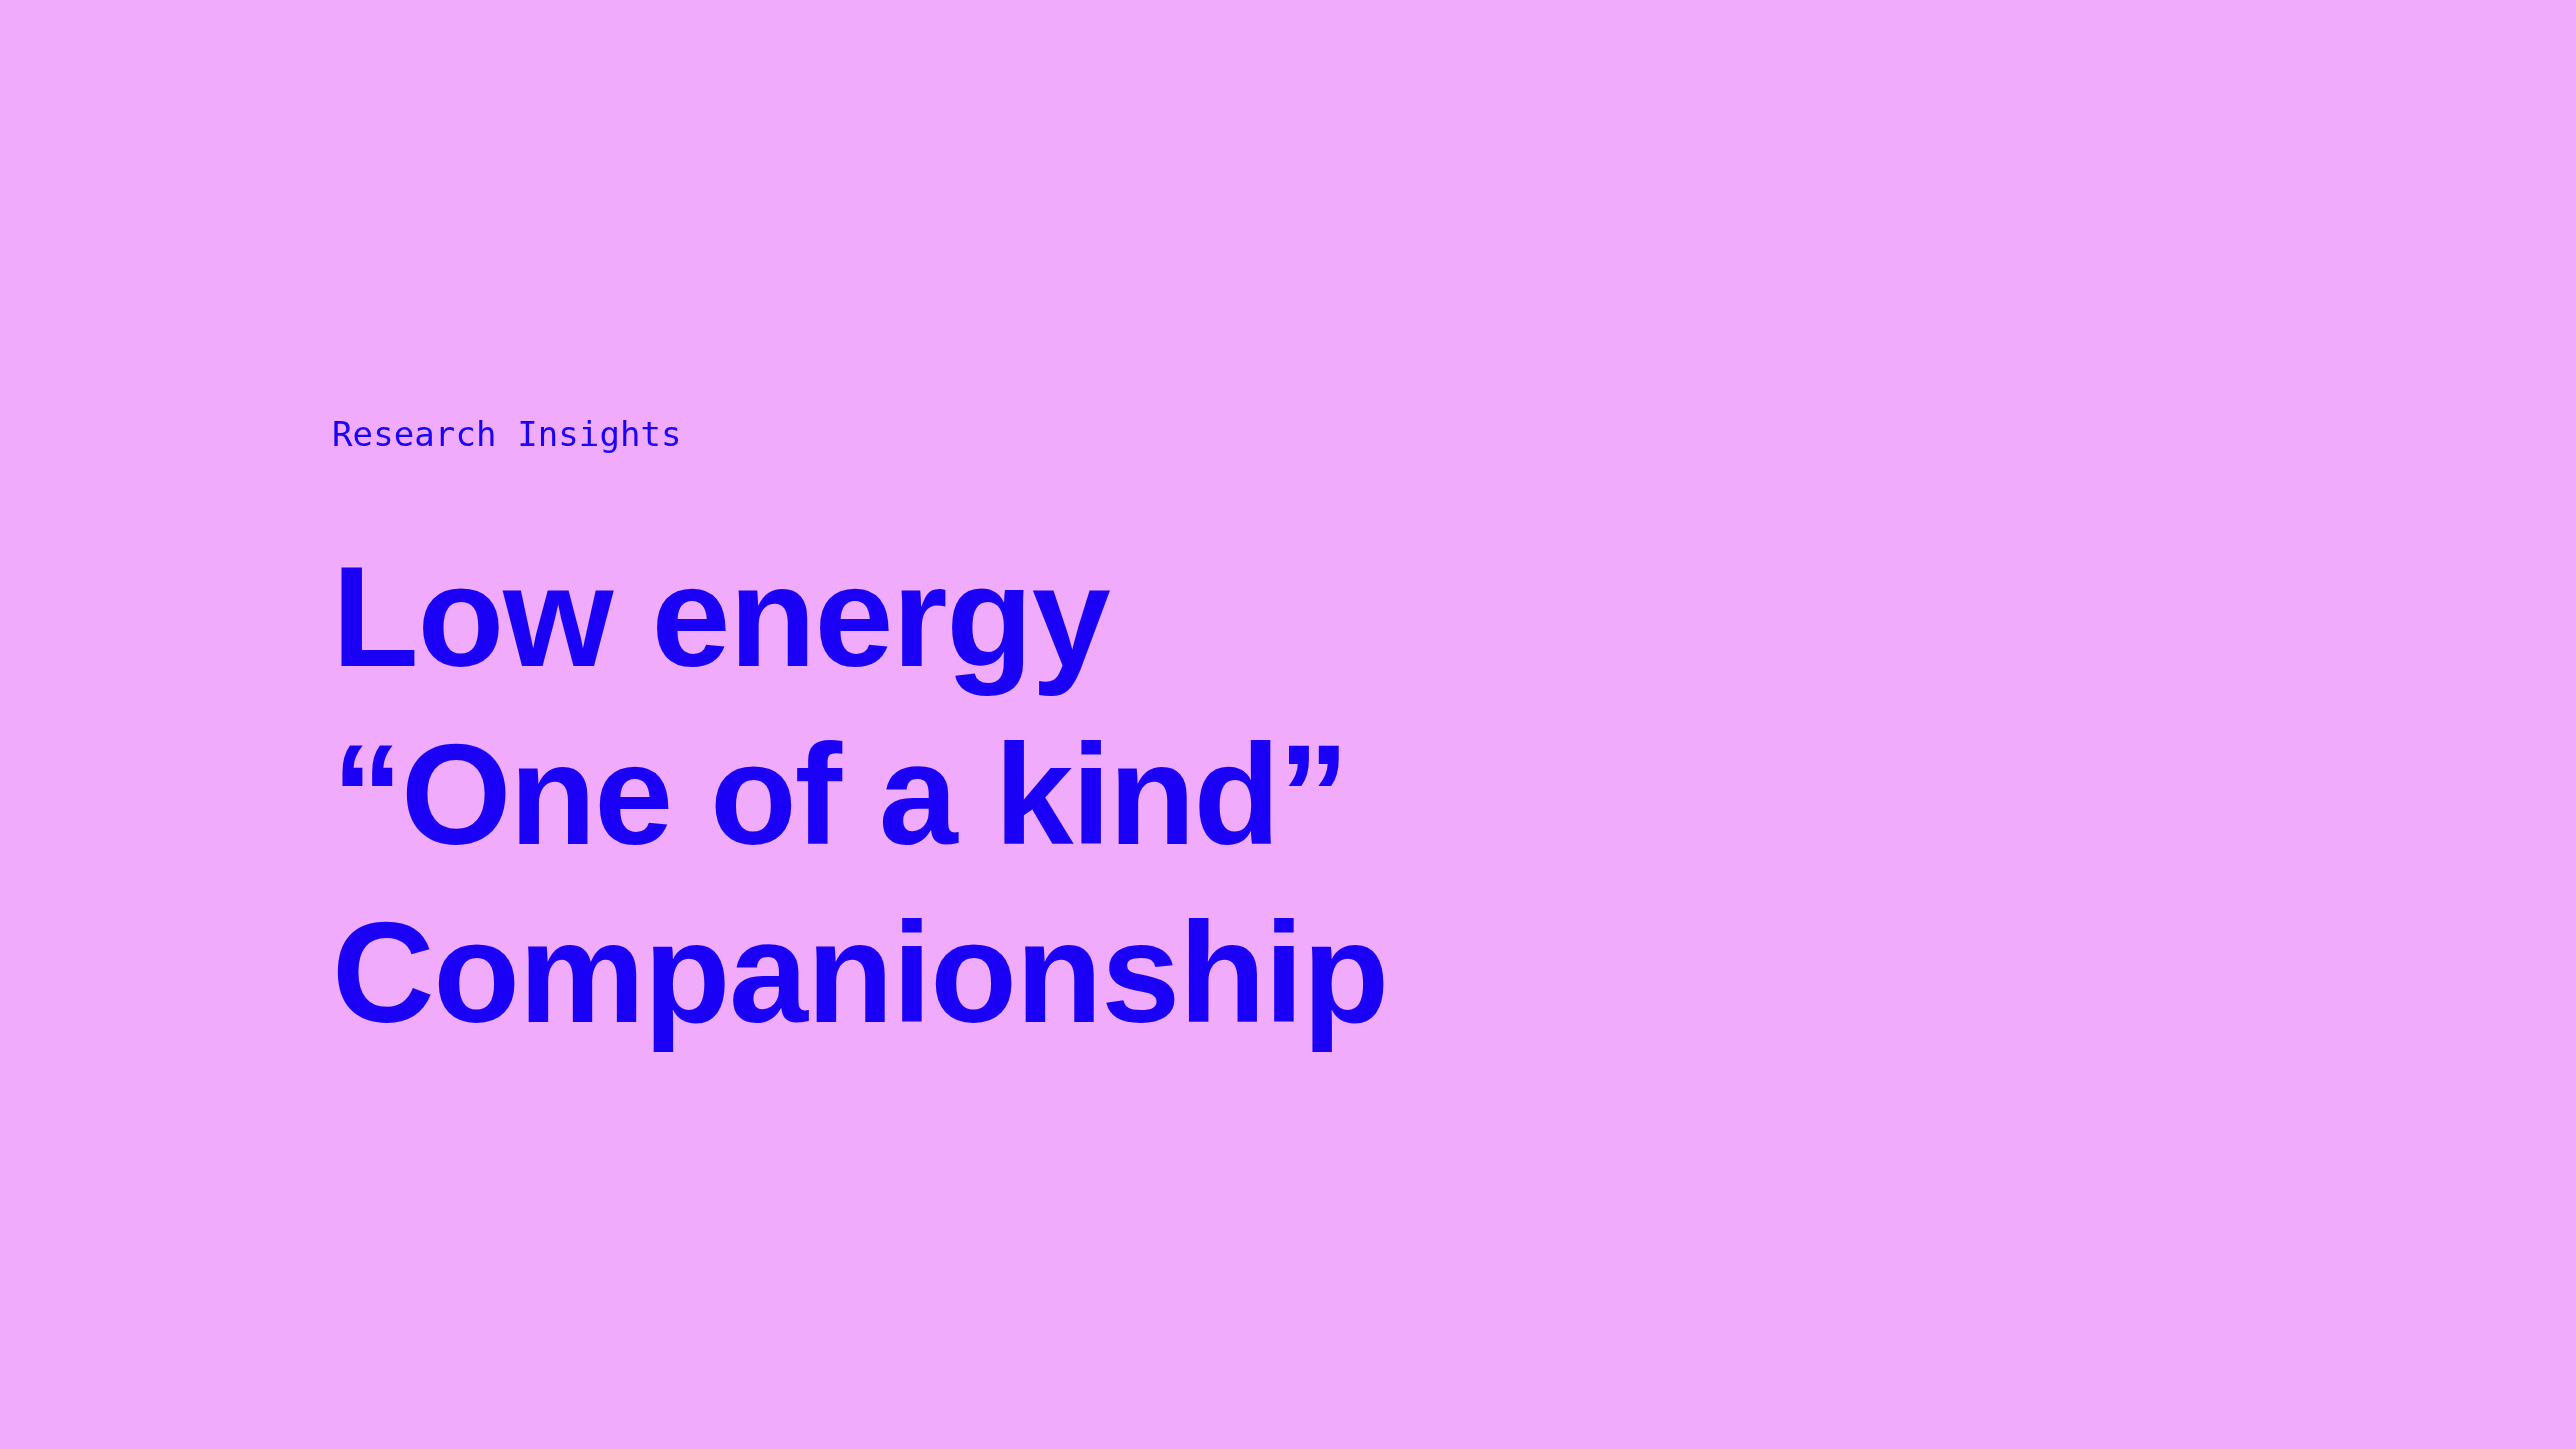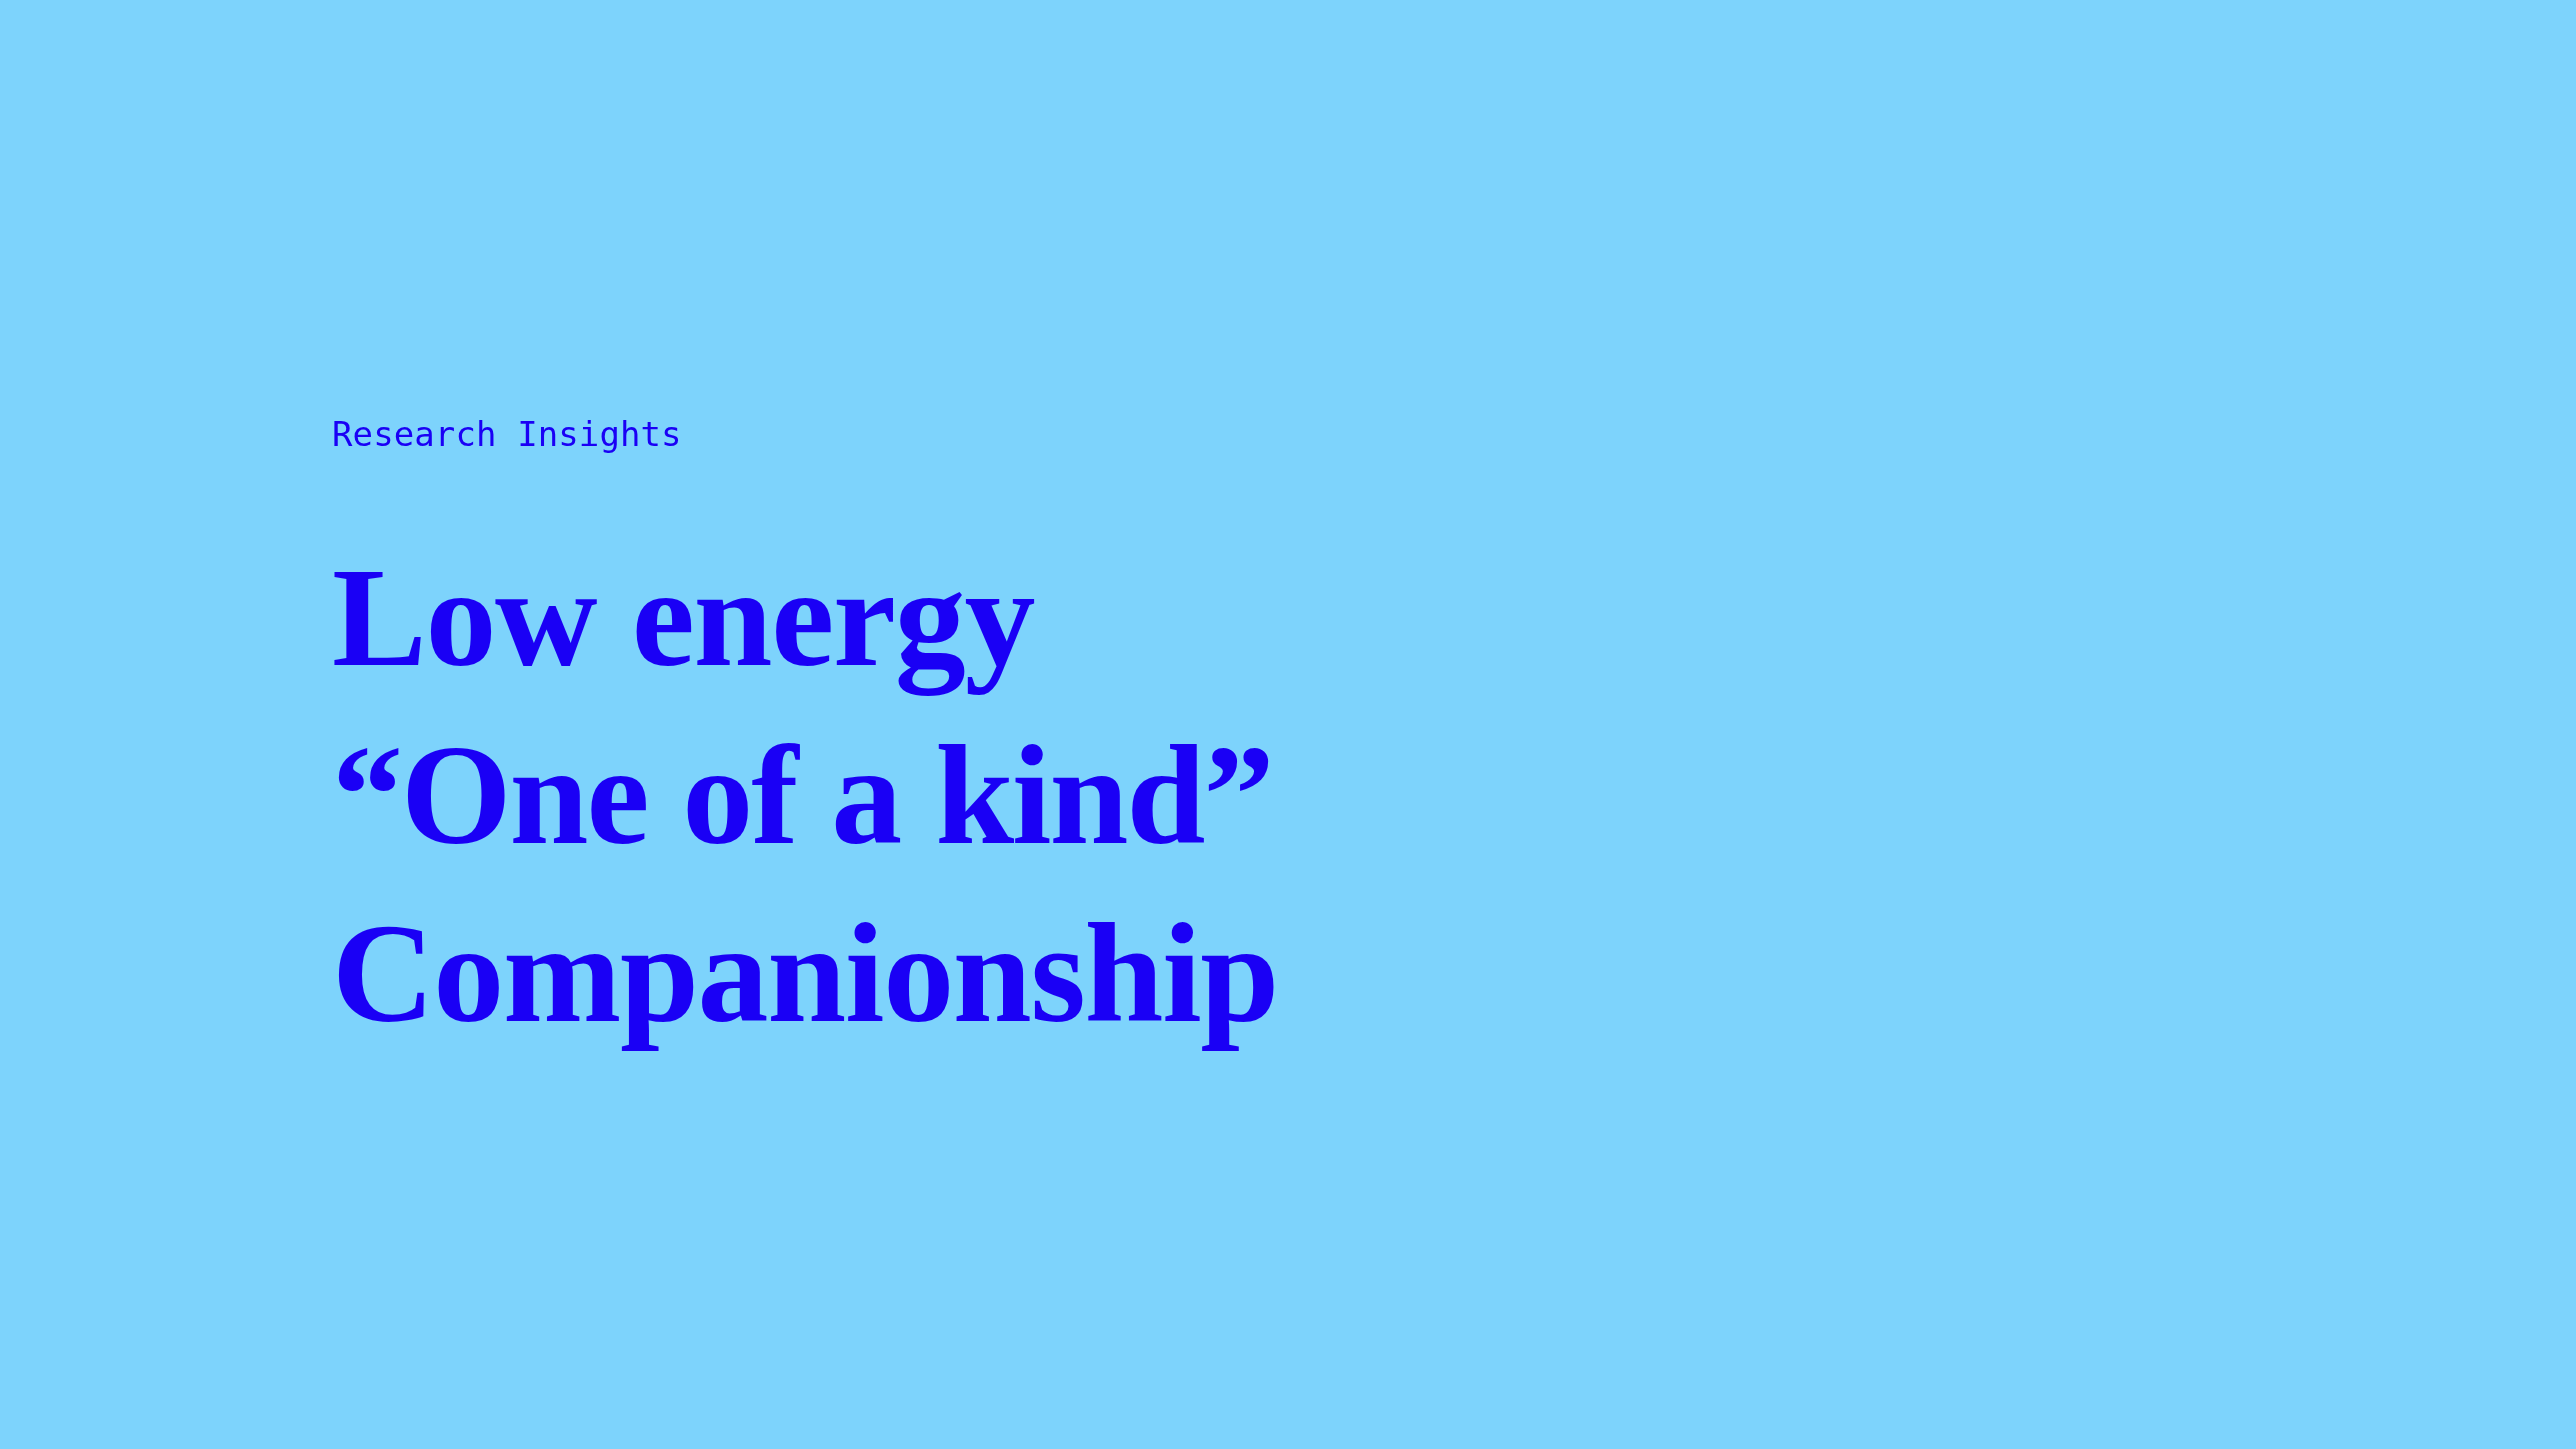--- a/index.html
+++ b/index.html
@@ -14,21 +14,21 @@
     background: #ffffff;
     overflow: hidden;
     font-family: "Liberation Sans", sans-serif;
     -webkit-font-smoothing: antialiased;
   }
 
   .slide {
     position: relative;
     width: 2576px;
     height: 1449px;
-    background: #7dd3fc;
+    background: #f0abfc;
   }
 
   
   .content {
     position: absolute;
     left: 332px;
     top: 416px;
     width: 1744px;
   }
 
@@ -43,21 +43,21 @@
     white-space: pre;
     margin: 0;
     padding: 0;
   }
 
   
   .headline {
     margin: 0;
     padding: 0;
     margin-top: 75px;
-    font-family: Liberation Serif, serif;
+    font-family: Liberation Sans, sans-serif;
     font-weight: 700;
     font-size: 142px;
     line-height: 178px;
     letter-spacing: -1.3px;
     color: #1a00f5;
     word-spacing: 1.3px;
   }
 
   .headline-line {
     display: block;

